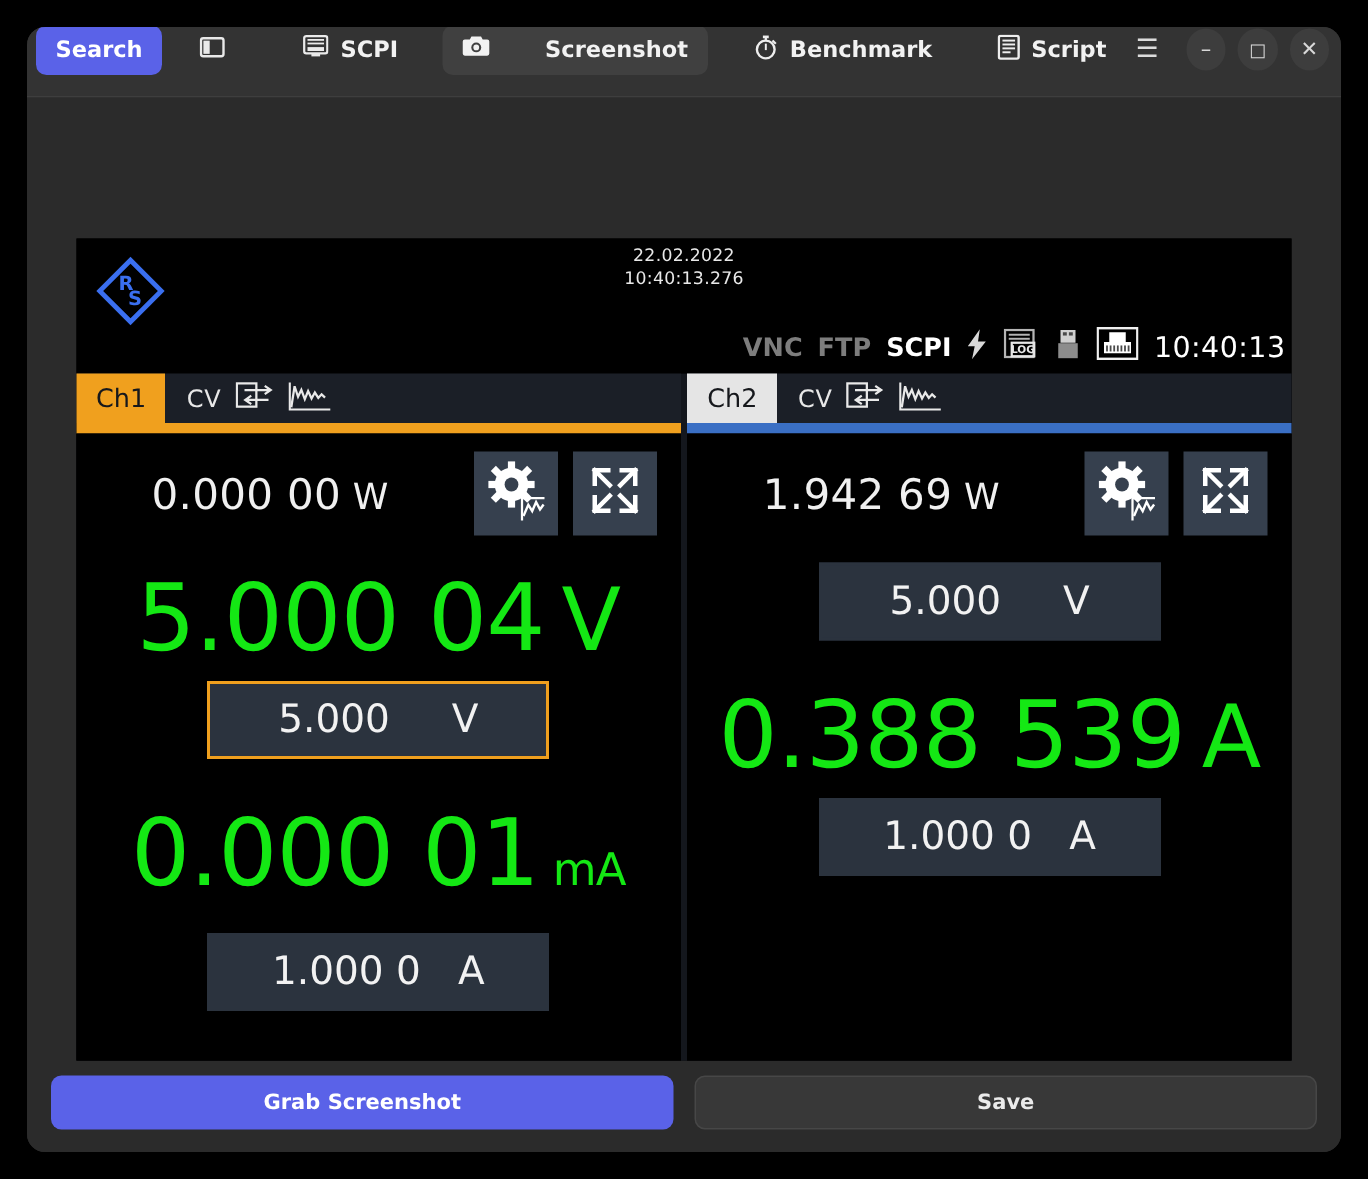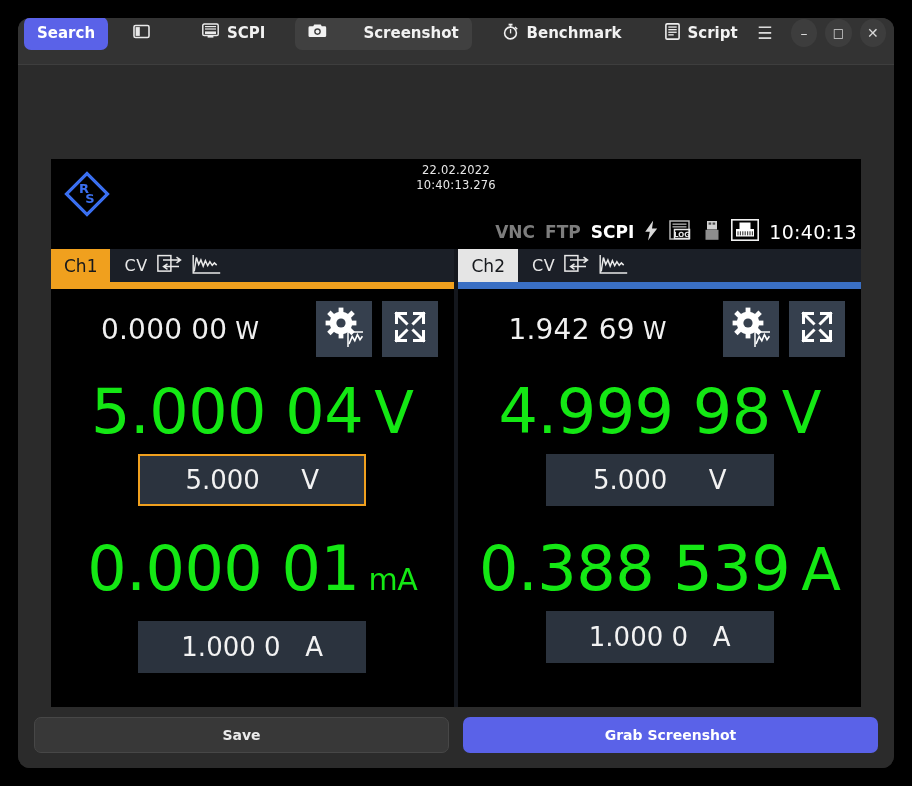--- a/index.html
+++ b/index.html
@@ -582,45 +582,42 @@
                         <path d="M21.5 30.5h9v-9"></path>
                           <path d="M30.5 30.5l-10-10"></path>
                       </g>
                     </svg>
                   </span>
                 </div>
               </div>
             </div>
 
             <div class="v-block">
-              <div class="big-val">
-                <span>4.999 98</span><span class="unit-lg"> </span><span class="unit-lg">V</span>
-              </div>
               <div class="setbox">
                 <span class="setbox-text">5.000     V</span>
               </div>
             </div>
 
             <div class="i-block">
               <div class="big-val">
                 <span>0.388 539</span><span class="unit-lg"> </span><span class="unit-lg">A</span>
               </div>
               <div class="setbox">
                 <span class="setbox-text">1.000 0   A</span>
               </div>
             </div>
           </div>
         </div>
 
       </div>
     </div>
 
     <div id="bottombar">
+      <div class="bb bb-primary">
+        <span>Grab Screenshot</span>
+      </div>
       <div class="bb bb-secondary">
         <span>Save</span>
       </div>
-      <div class="bb bb-primary">
-        <span>Grab Screenshot</span>
-      </div>
     </div>
 
   </div>
 </div>
 
 </body></html>

